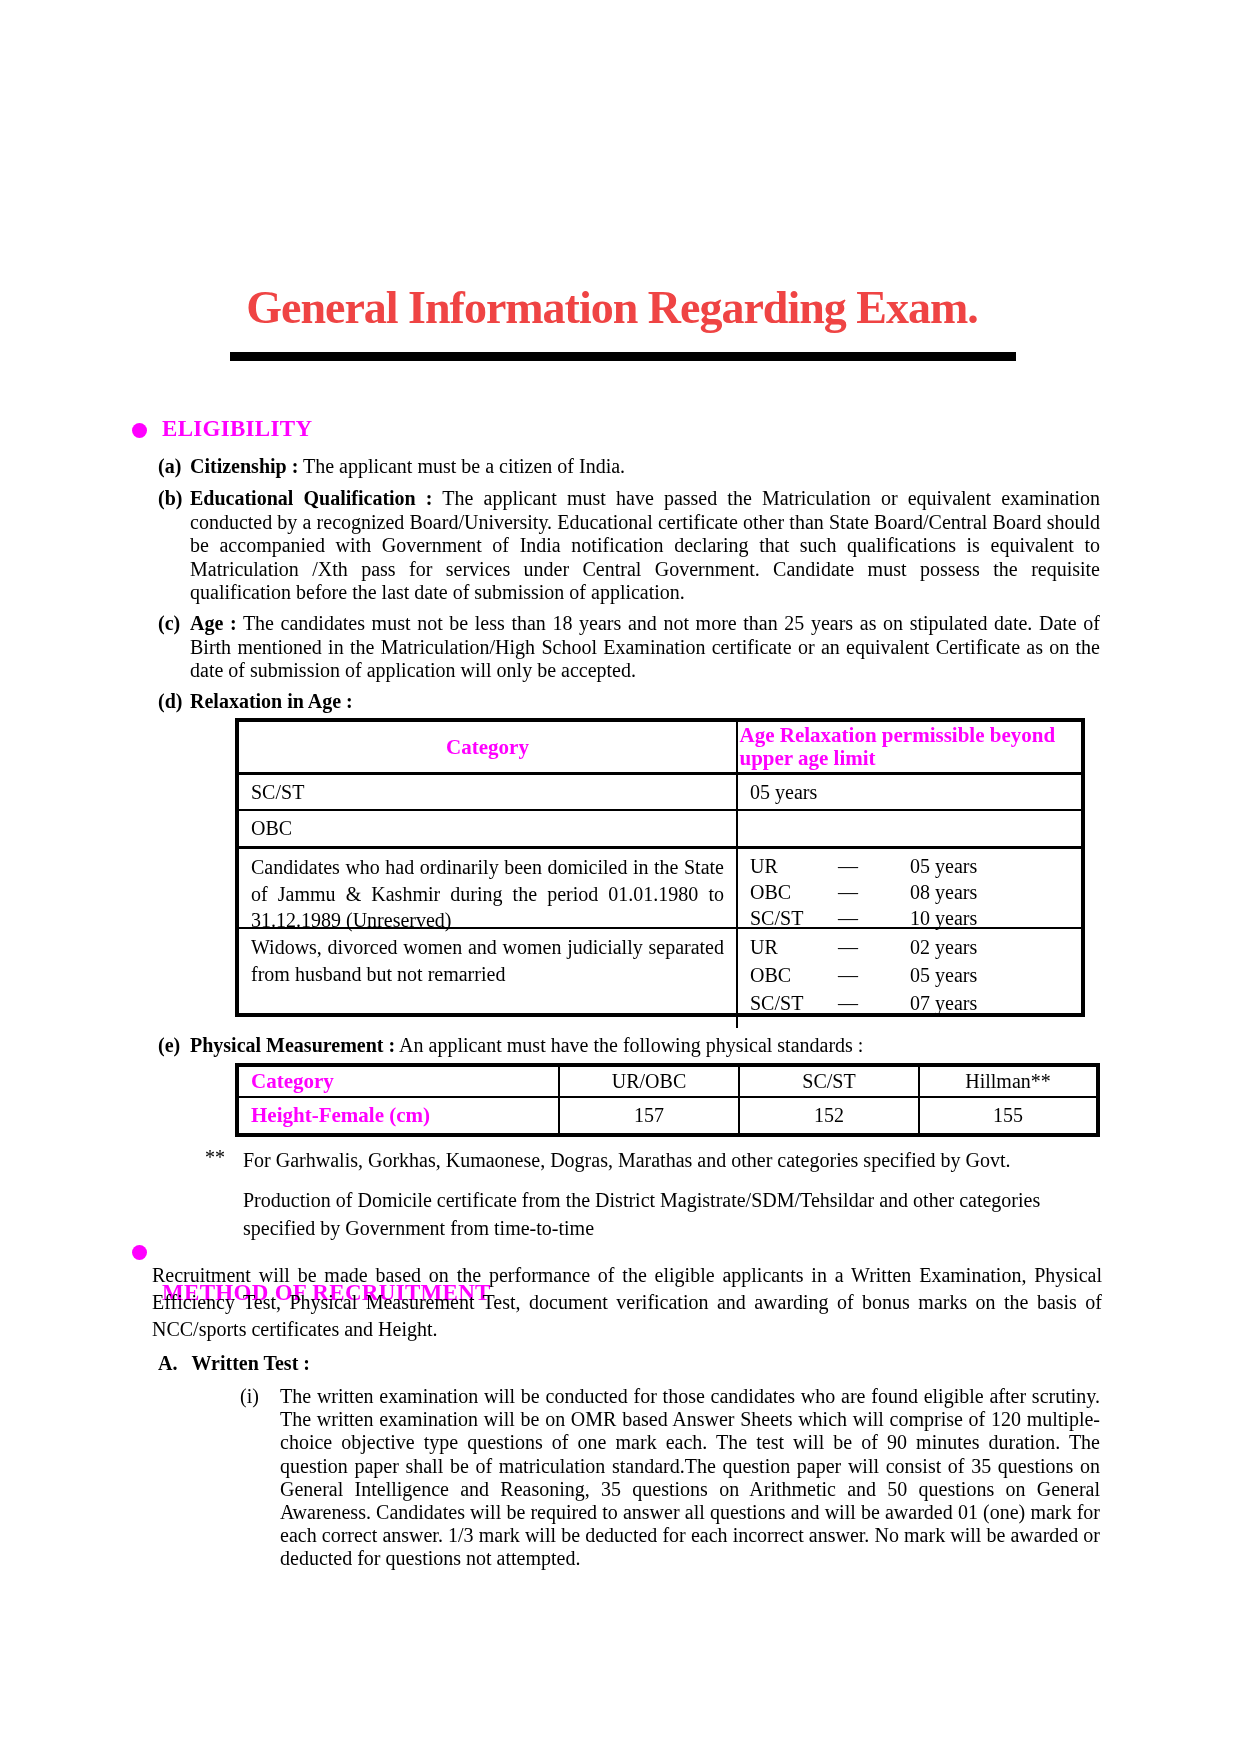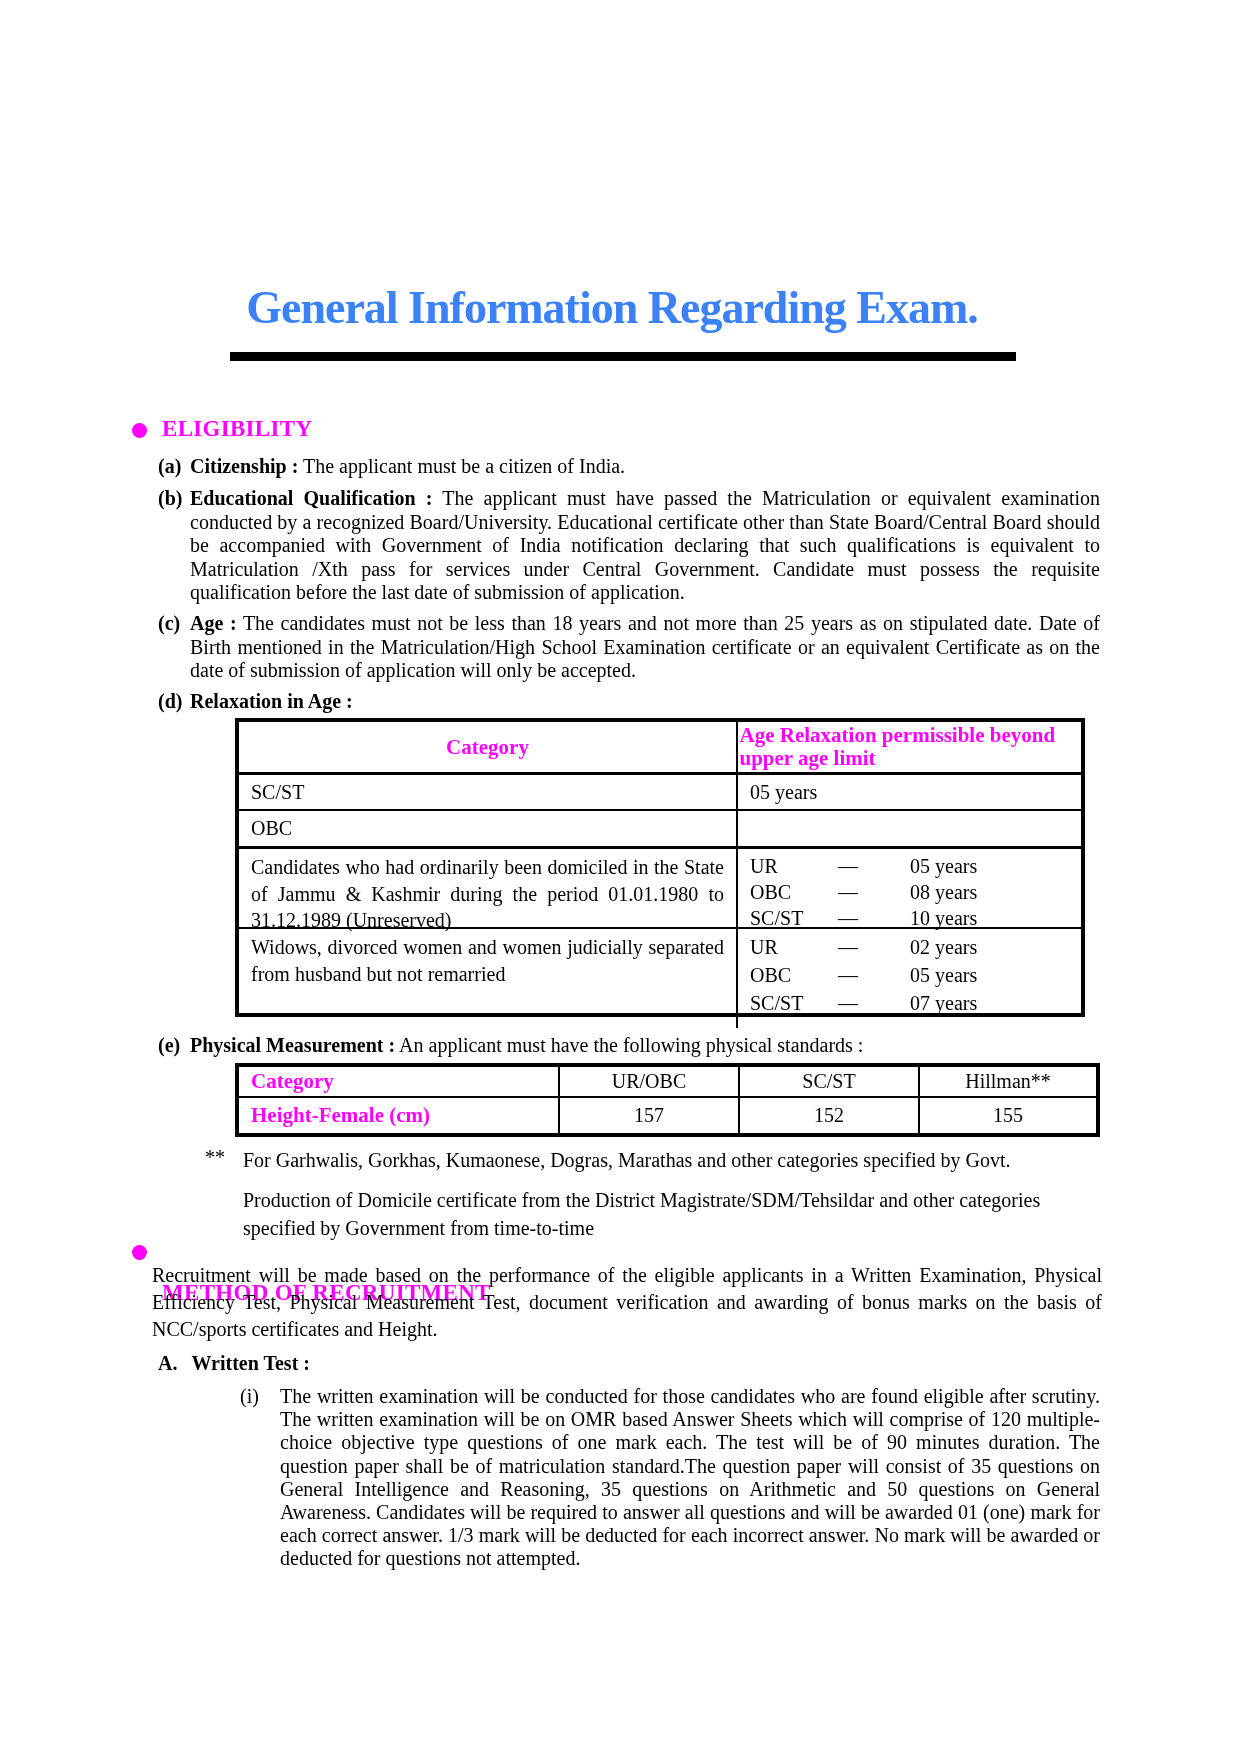--- a/index.html
+++ b/index.html
@@ -5,21 +5,21 @@
   html,body { margin:0; padding:0; background:#888; }
   .page {
     position:relative; width:1240px; height:1754px; margin:0 auto;
     background:#ffffff; overflow:hidden;
     font-family:"Liberation Serif", serif; color:#000;
   }
   
   .title-wrap { position:absolute; left:222px; top:282px; width:780px; text-align:center; }
   .doc-title {
     font-size:46px; font-weight:bold; letter-spacing:-1px; line-height:52px;
-    color:#3b82f6; white-space:nowrap;
+    color:#ef4444; white-space:nowrap;
   }
   .title-rule { position:absolute; left:230px; top:352px; width:786px; height:9px; background:#000; }
 
   
   .bullet { position:absolute; width:15px; height:15px; border-radius:50%; background:#FF00FF; }
   .sec-heading {
     position:absolute; left:162px; font-size:23px; font-weight:bold;
     letter-spacing:0.3px; color:#FF00FF; white-space:nowrap;
   }
 

